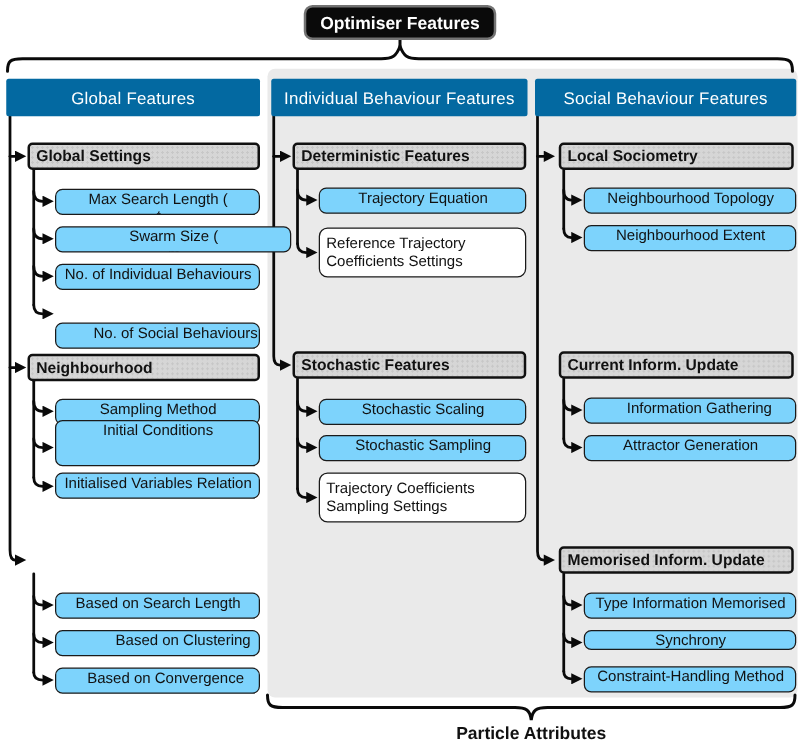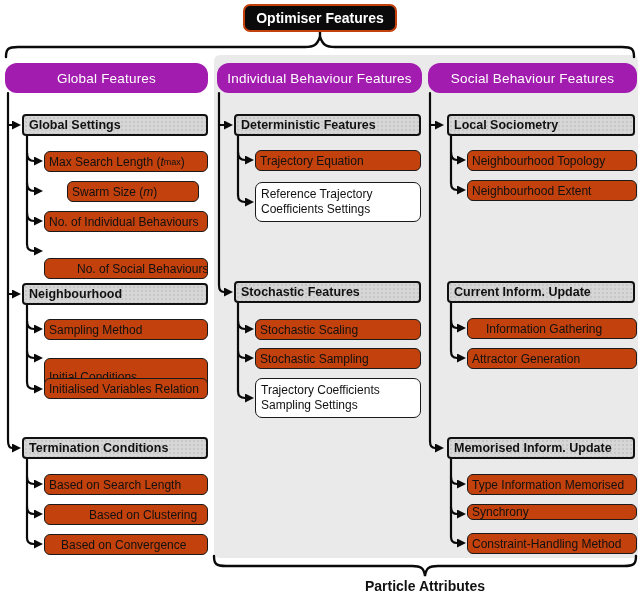--- a/index.html
+++ b/index.html
@@ -5,41 +5,41 @@
   html,body{margin:0;padding:0;background:#ffffff;}
   #canvas{
     position:relative;width:640px;height:597px;background:#ffffff;
     font-family:"Liberation Sans","DejaVu Sans",sans-serif;color:#111;
     overflow:hidden;
   }
   .abs{position:absolute;box-sizing:border-box;}
   .rootbox{
     background:#0a0a0a;color:#fff;font-weight:bold;font-size:14px;
     border-radius:7px;display:flex;align-items:center;justify-content:center;
-    border:2px solid #c2410c;
+    border:2px solid #737373;
   }
   .panel{background:#eaeaea;border-radius:6px;}
   .colhead{
-    background:#a21caf;color:#fff;font-size:13.5px;
-    border-radius:12px;display:flex;align-items:center;justify-content:center;
+    background:#0369a1;color:#fff;font-size:13.5px;
+    border-radius:2px;display:flex;align-items:center;justify-content:center;
     letter-spacing:.2px;
   }
   .sechead{
     background:#d6d6d6;
     background-image:radial-gradient(#c7c7c7 0.8px, transparent 0.9px);
     background-size:4px 4px;
     border:2px solid #111;border-radius:4px;
     font-weight:bold;font-size:12.5px;line-height:18px;
     padding:0 0 0 5px;display:flex;align-items:center;
     white-space:nowrap;overflow:hidden;
   }
   .item{
-    background:#c2410c;border:1.5px solid #1a1a1a;border-radius:6px;
+    background:#7dd3fc;border:1.5px solid #1a1a1a;border-radius:6px;
     font-size:12px;padding:0 3px 0 4px;display:flex;align-items:center;
-    white-space:nowrap;overflow:hidden;
+    white-space:nowrap;overflow:hidden;flex-direction:column;
   }
   .item2{
     background:#ffffff;border:1.5px solid #1a1a1a;border-radius:7px;
     font-size:12px;line-height:15px;padding:2px 3px 2px 5px;
     display:flex;align-items:center;white-space:normal;
   }
   .bottomlabel{
     font-weight:bold;font-size:14px;text-align:center;
   }
   .item i{font-style:italic;}
@@ -124,34 +124,33 @@
   <div class="abs colhead" style="left:217px;top:63px;width:205px;height:30px;">Individual Behaviour Features</div>
   <div class="abs colhead" style="left:428px;top:63px;width:209px;height:30px;">Social Behaviour Features</div>
 
   <div class="abs sechead" style="left:22px;top:114px;width:186px;height:22px;">Global Settings</div>
   <div class="abs item" style="left:44px;top:151px;width:164px;height:21px;">
     <span>Max Search Length (</span>
       <i>t</i>
       <sub>max</sub>
       <span>)</span>
   </div>
-  <div class="abs item" style="left:44px;top:181px;width:132px;height:21px;margin-left:23px;">
+  <div class="abs item" style="left:44px;top:181px;width:189px;height:21px;">
     <span>Swarm Size (</span>
       <i>m</i>
       <span>)</span>
   </div>
   <div class="abs item" style="left:44px;top:211px;width:164px;height:21px;">No. of Individual Behaviours</div>
   <div class="abs item" style="left:44px;top:258px;width:164px;height:21px;padding-left:32px;">No. of Social Behaviours</div>
 
   <div class="abs sechead" style="left:22px;top:283px;width:186px;height:22px;">Neighbourhood</div>
   <div class="abs item" style="left:44px;top:319px;width:164px;height:21px;">Sampling Method</div>
-  <div class="abs item" style="left:44px;top:358px;width:164px;height:37px;">Initial Conditions</div>
+  <div class="abs item" style="left:44px;top:336px;width:164px;height:37px;">Initial Conditions</div>
   <div class="abs item" style="left:44px;top:378px;width:164px;height:21px;">Initialised Variables Relation</div>
 
-  <div class="abs sechead" style="left:22px;top:437px;width:186px;height:22px;">Termination Conditions</div>
   <div class="abs item" style="left:44px;top:474px;width:164px;height:21px;">Based on Search Length</div>
   <div class="abs item" style="left:44px;top:504px;width:164px;height:21px;padding-left:44px;">Based on Clustering</div>
   <div class="abs item" style="left:44px;top:534px;width:164px;height:21px;padding-left:16px;">Based on Convergence</div>
 
   <div class="abs sechead" style="left:234px;top:114px;width:187px;height:22px;">Deterministic Features</div>
   <div class="abs item" style="left:255px;top:150px;width:166px;height:21px;">Trajectory Equation</div>
   <div class="abs item2" style="left:255px;top:182px;width:166px;height:40px;">Reference Trajectory Coefficients Settings</div>
 
   <div class="abs sechead" style="left:234px;top:281px;width:187px;height:22px;">Stochastic Features</div>
   <div class="abs item" style="left:255px;top:319px;width:166px;height:21px;">Stochastic Scaling</div>

